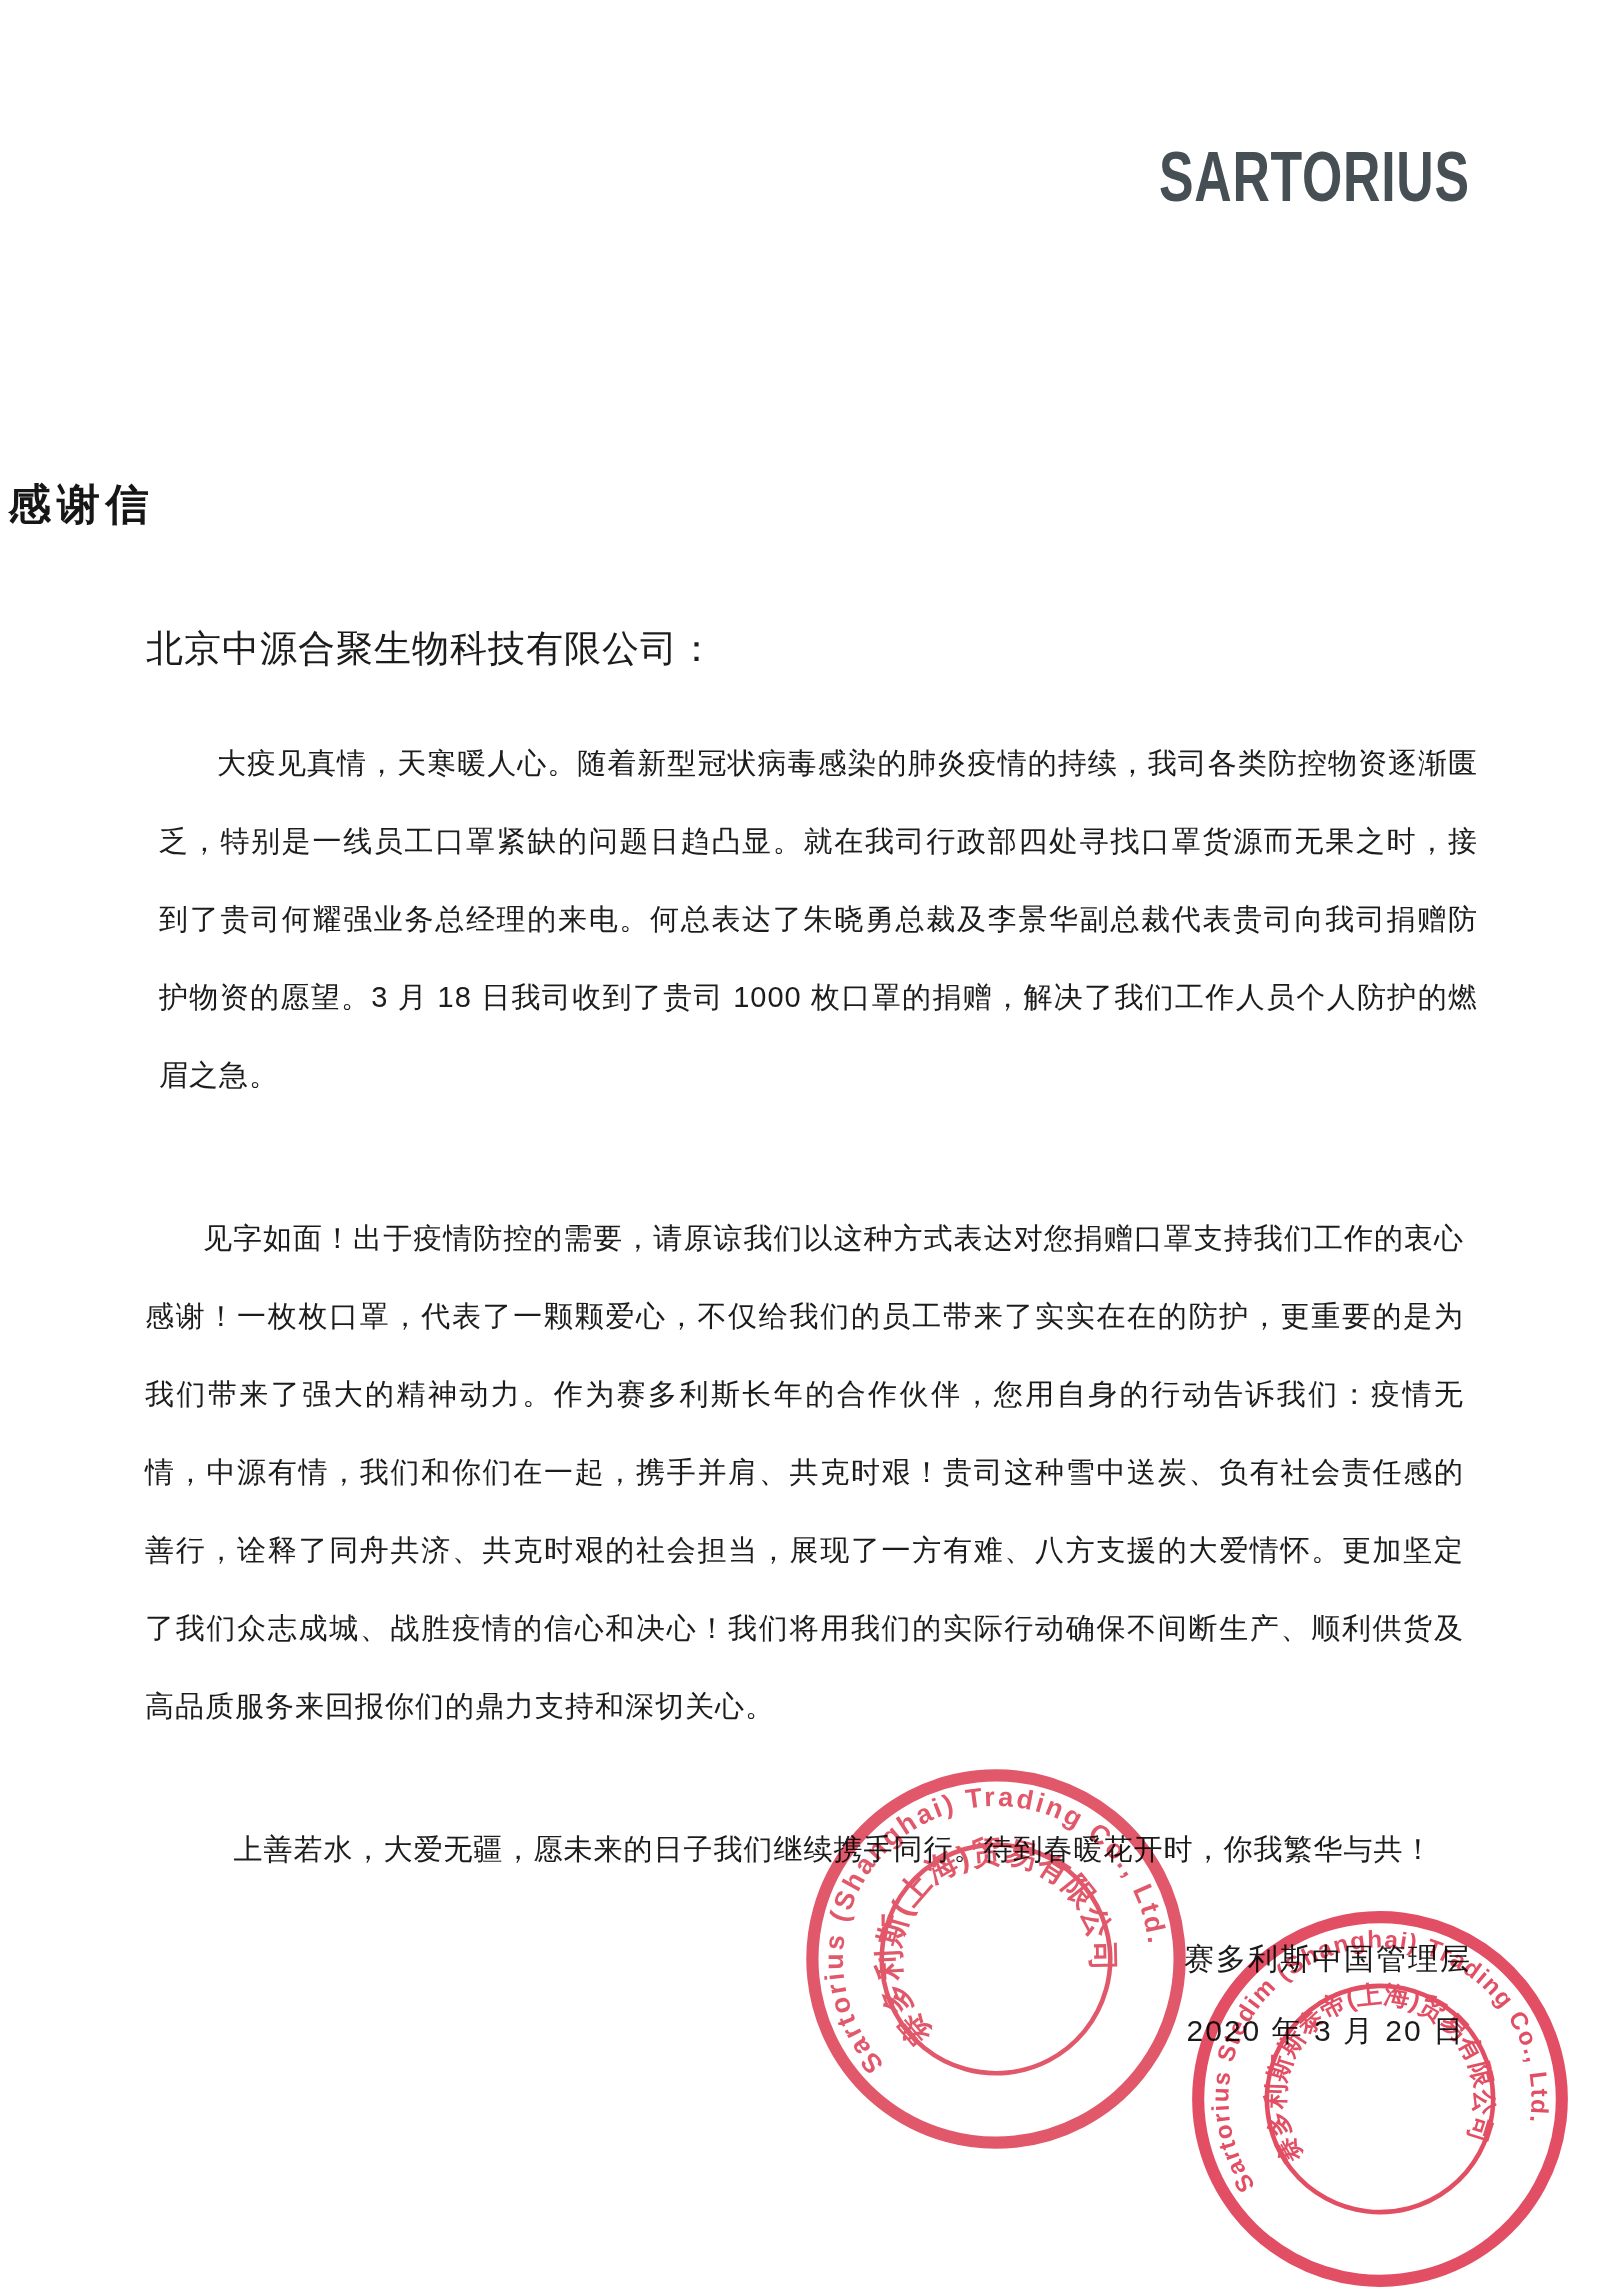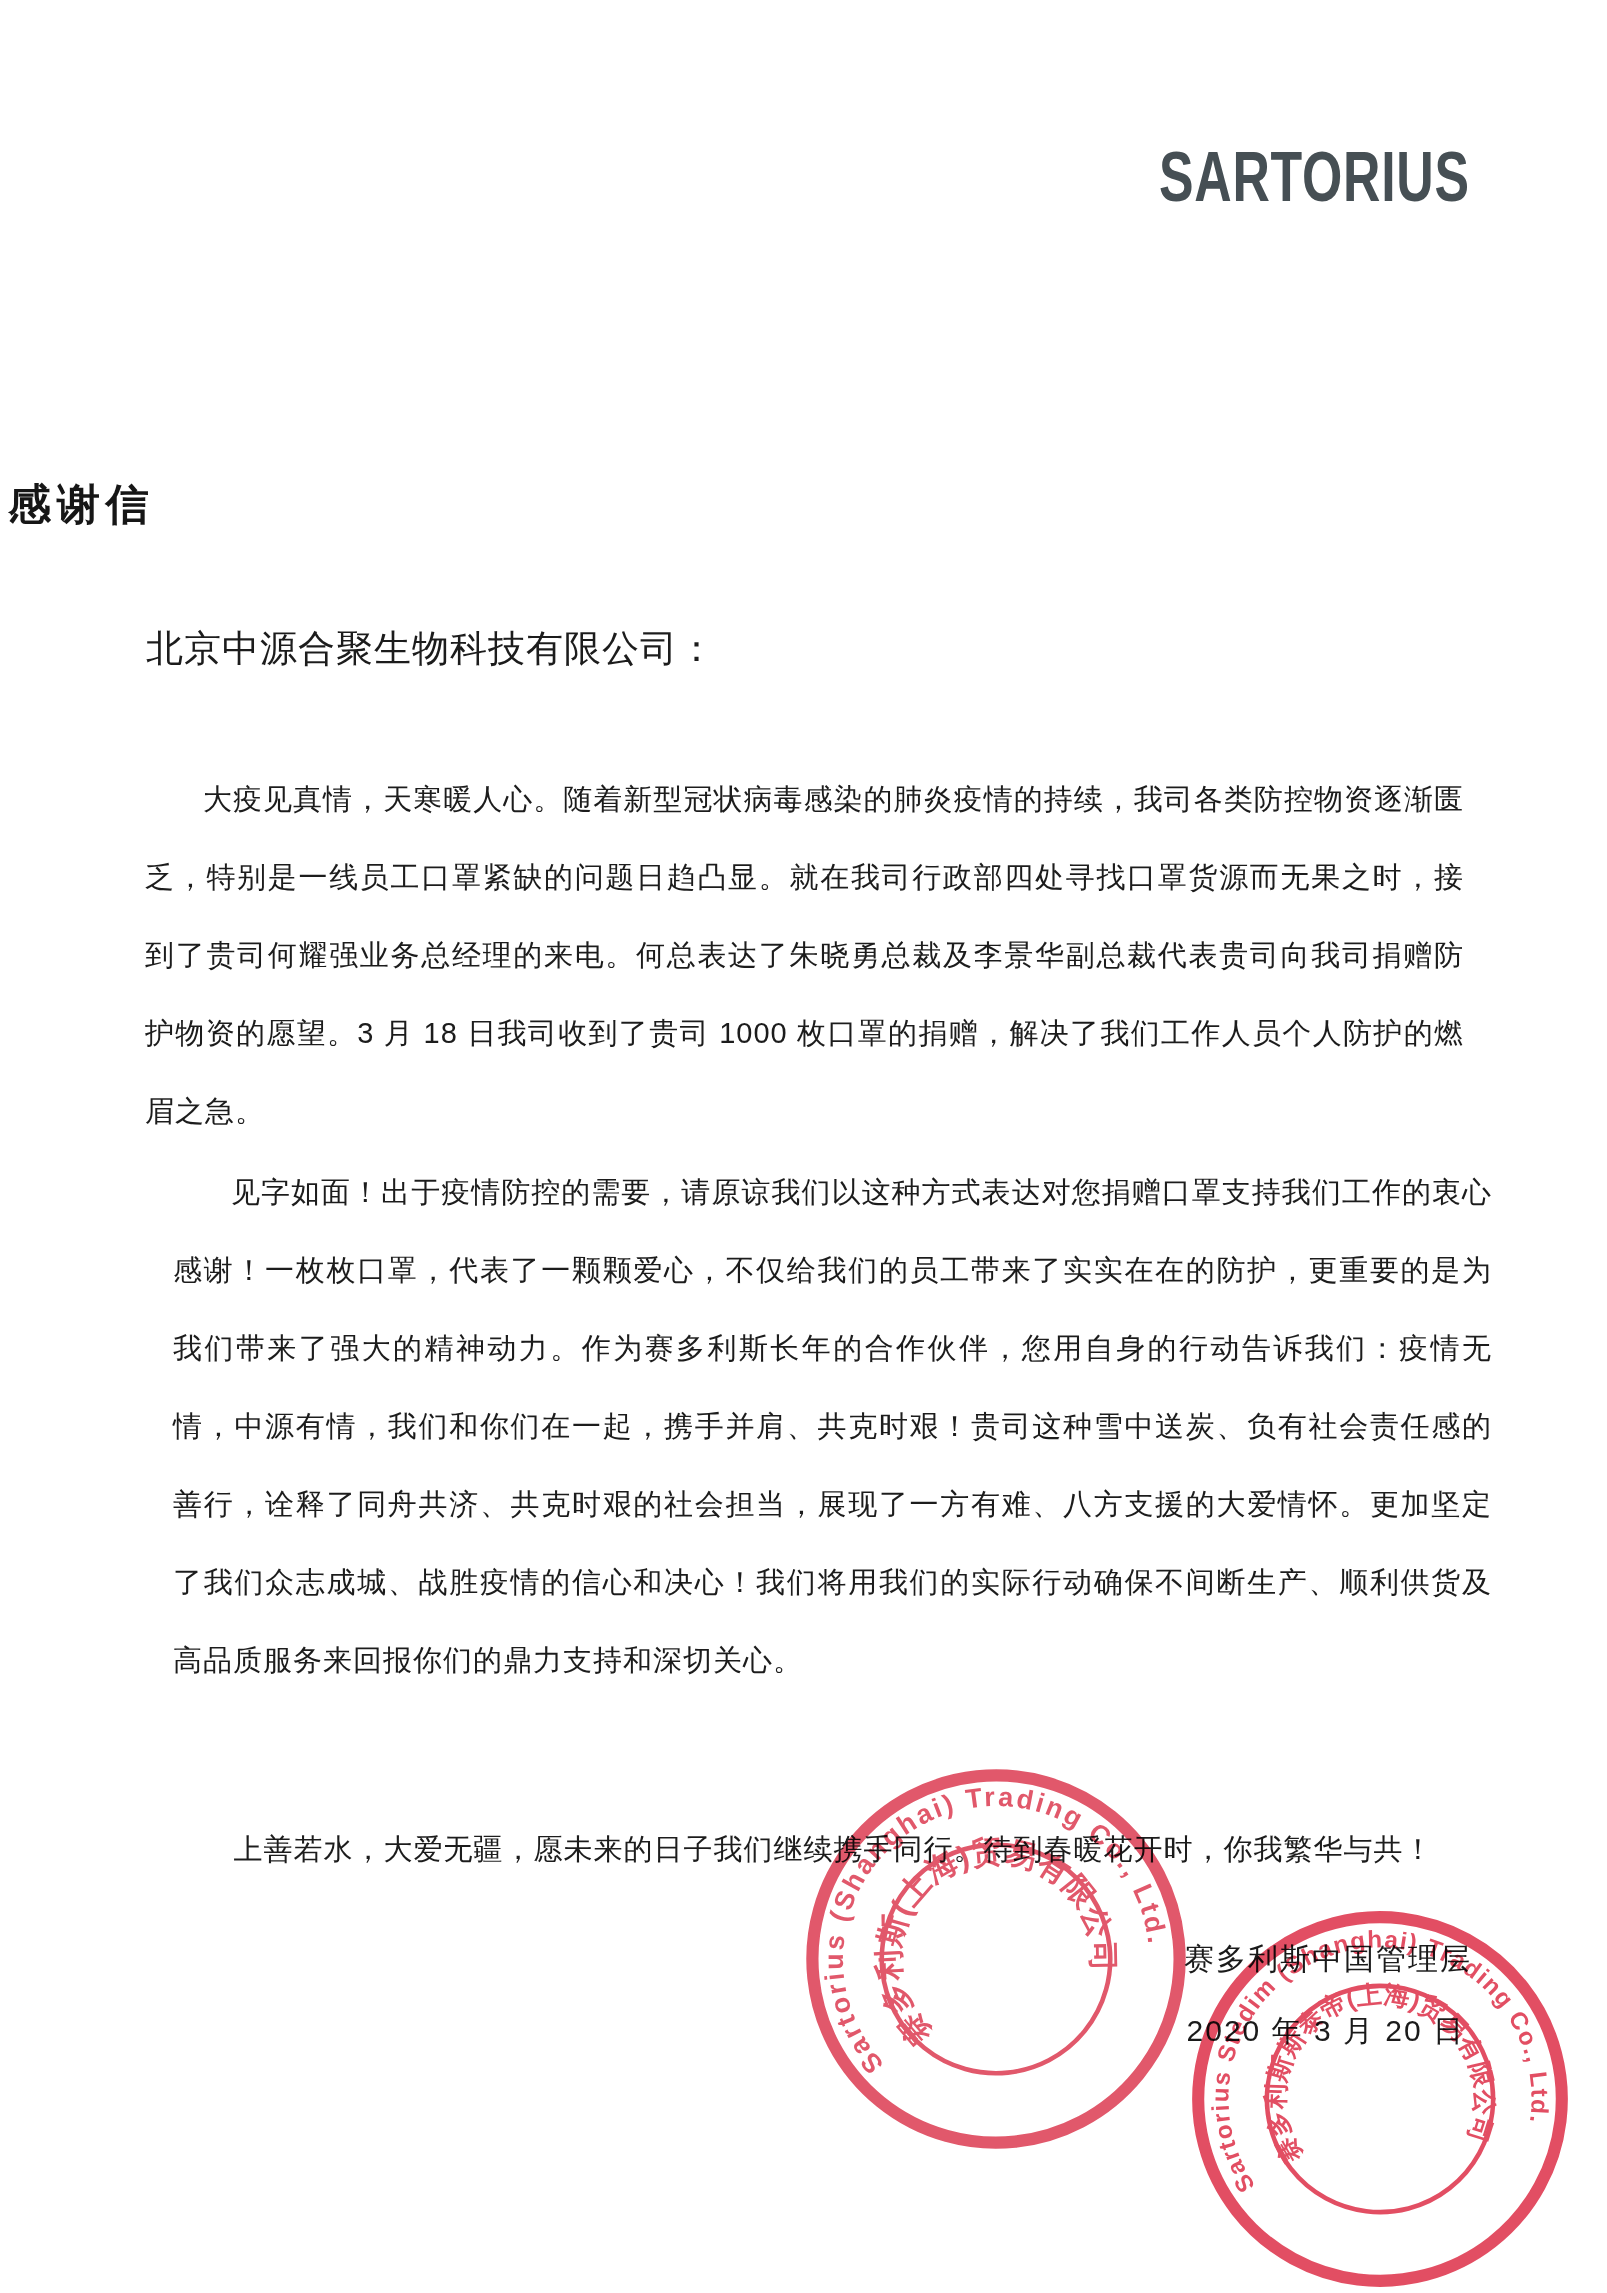--- a/index.html
+++ b/index.html
@@ -27,22 +27,22 @@
   .salutation{
     position:absolute;top:624px;left:146px;
     font-size:37px;color:#1c1c1c;letter-spacing:1px;
   }
 
   .para{
     position:absolute;left:145px;width:1319px;margin:0;
     font-size:29px;line-height:78px;text-align:justify;
     text-indent:2em;color:#1c1c1c;letter-spacing:1px;
   }
-  .p1{top:760px;}
-  .p2{top:1153px;margin-left:28px;}
+  .p1{top:724px;margin-left:14px;}
+  .p2{top:1199px;}
   .p3{top:1810px;text-align:center;}
 
   .signature{
     position:absolute;top:1939px;right:135px;
     font-size:30px;color:#1a1a1a;letter-spacing:2px;
   }
   .date{
     position:absolute;top:2011px;right:142px;
     font-size:30px;color:#1a1a1a;letter-spacing:2px;
   }

